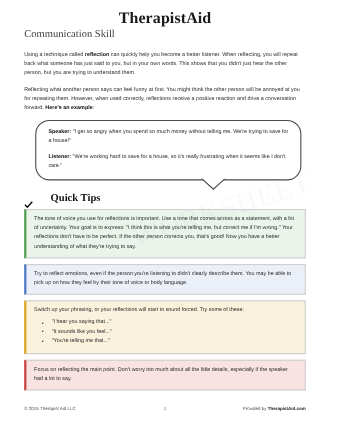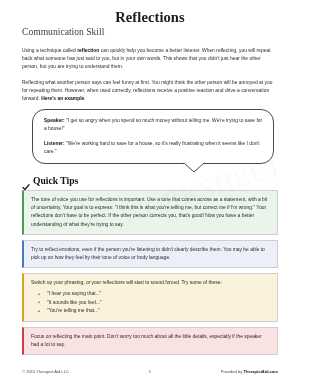--- a/index.html
+++ b/index.html
@@ -88,21 +88,21 @@
     width: 22px;
     height: 11px;
     margin-top: -1px;
   }
   .bubble-tail svg { display: block; }
 
   
   .tips-head {
     display: flex;
     align-items: center;
-    gap: 3px;
+    gap: 16px;
     margin: 12px 0 4px 0;
   }
   .check-icon {
     width: 8px;
     height: 8px;
     display: inline-block;
     flex: none;
   }
   .tips-head-label {
     font-family: "Liberation Serif", serif;
@@ -179,21 +179,21 @@
   }
 </style>
 </head>
 <body>
 
 <div class="page">
 
   <div class="watermark">WORKSHEET</div>
 
   <div>
-    <h1 class="doc-title">Reflections</h1>
+    <h1 class="doc-title">TherapistAid</h1>
     <div class="doc-subtitle">Communication Skill</div>
   </div>
 
   <div class="intro">
     <p><span>Using a technique called </span><b>reflection</b><span> can quickly help you become a better listener. When reflecting, you will repeat back what someone has just said to you, but in your own words. This shows that you didn't just hear the other person, but you are trying to understand them.</span></p>
     <p><span>Reflecting what another person says can feel funny at first. You might think the other person will be annoyed at you for repeating them. However, when used correctly, reflections receive a positive reaction and drive a conversation forward. </span><b>Here's an example</b><span>:</span></p>
   </div>
 
   <div class="bubble-wrap">
     <div class="bubble">

